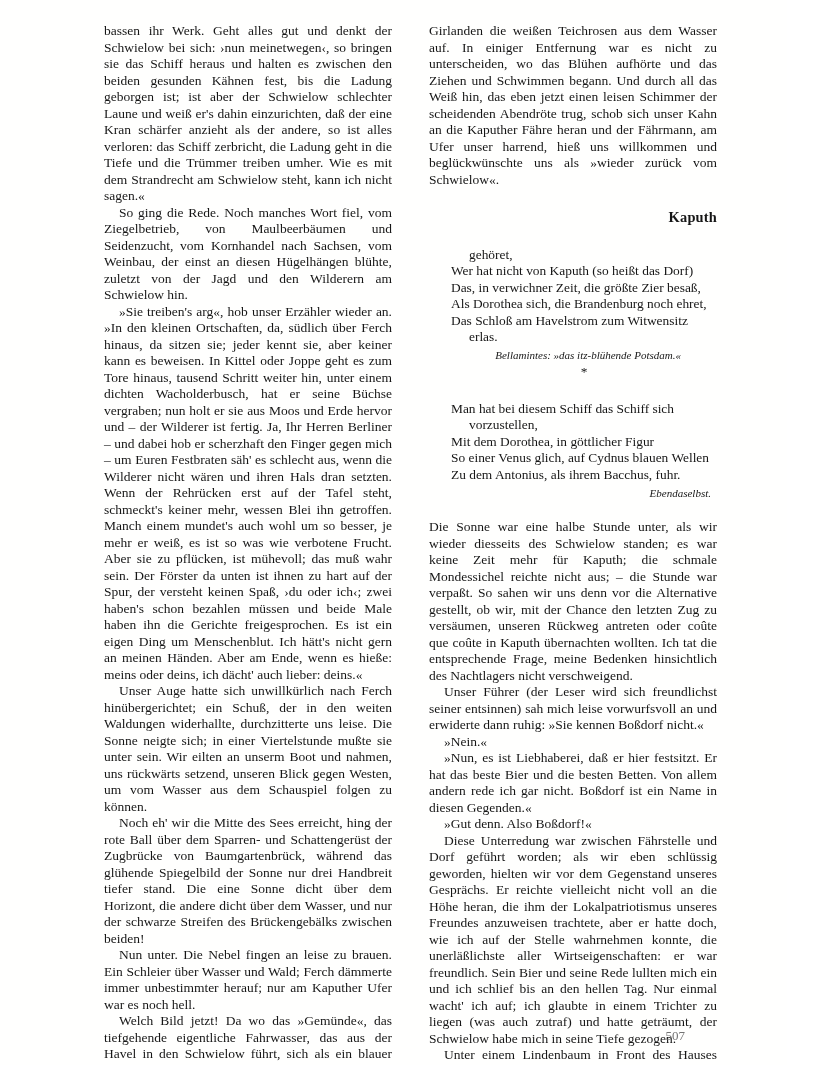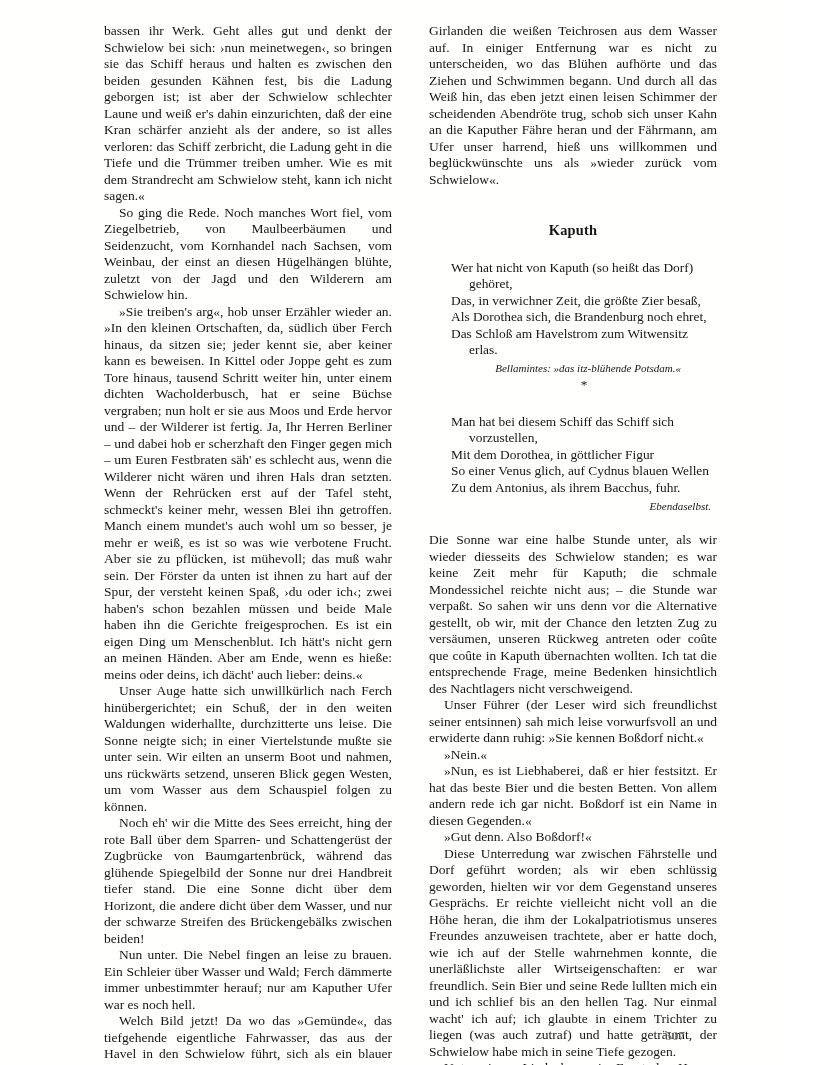--- a/index.html
+++ b/index.html
@@ -29,23 +29,23 @@
     line-height: 16.5px;
     text-align: justify;
     hyphens: auto;
     -webkit-hyphens: auto;
   }
   p.para { margin: 0; text-indent: 15px; }
   p.para.flush { text-indent: 0; }
   .chapter-heading {
     font-size: 14.4px;
     font-weight: 700;
-    text-align: center;
+    text-align: right;
     letter-spacing: 0.2px;
-    margin: 34px 0 21px 0;
+    margin: 21px 0 21px 0;
   }
   .verse {
     margin-left: 22px;
     text-align: left;
     font-size: 13.4px;
     line-height: 16.6px;
     hyphens: none;
     -webkit-hyphens: none;
   }
   .verse-line { padding-left: 18px; text-indent: -18px; }
@@ -83,22 +83,22 @@
       <p class="para">Nun unter. Die Nebel fingen an leise zu brauen. Ein Schleier über Wasser und Wald; Ferch dämmerte immer unbestimmter herauf; nur am Kaputher Ufer war es noch hell.</p>
       <p class="para">Welch Bild jetzt! Da wo das »Gemünde«, das tiefgehende eigentliche Fahrwasser, das aus der Havel in den Schwielow führt, sich als ein blauer Streifen markiert, zogen in langen Rudeln die Havelschwäne; zu beiden Seiten des »Gemündes« aber, an den einfassenden seichten Stellen Spalier bildend, blühten in dichten</p>
     </div>
 
     <div class="col">
       <p class="para flush">Girlanden die weißen Teichrosen aus dem Wasser auf. In einiger Entfernung war es nicht zu unterscheiden, wo das Blühen aufhörte und das Ziehen und Schwimmen begann. Und durch all das Weiß hin, das eben jetzt einen leisen Schimmer der scheidenden Abendröte trug, schob sich unser Kahn an die Kaputher Fähre heran und der Fährmann, am Ufer unser harrend, hieß uns willkommen und beglückwünschte uns als »wieder zurück vom Schwielow«.</p>
 
       <h2 class="chapter-heading">Kaputh</h2>
 
       <div class="verse">
+        <div class="verse-line cont">gehöret,</div>
         <div class="verse-line">Wer hat nicht von Kaputh (so heißt das Dorf)</div>
-        <div class="verse-line cont">gehöret,</div>
         <div class="verse-line">Das, in verwichner Zeit, die größte Zier besaß,</div>
         <div class="verse-line">Als Dorothea sich, die Brandenburg noch ehret,</div>
         <div class="verse-line">Das Schloß am Havelstrom zum Witwensitz erlas.</div>
         <div class="verse-attr v1">Bellamintes: »das itz-blühende Potsdam.«</div>
         <div class="verse-star">*</div>
       </div>
 
       <div class="verse verse2">
         <div class="verse-line">Man hat bei diesem Schiff das Schiff sich</div>
         <div class="verse-line cont">vorzustellen,</div>

